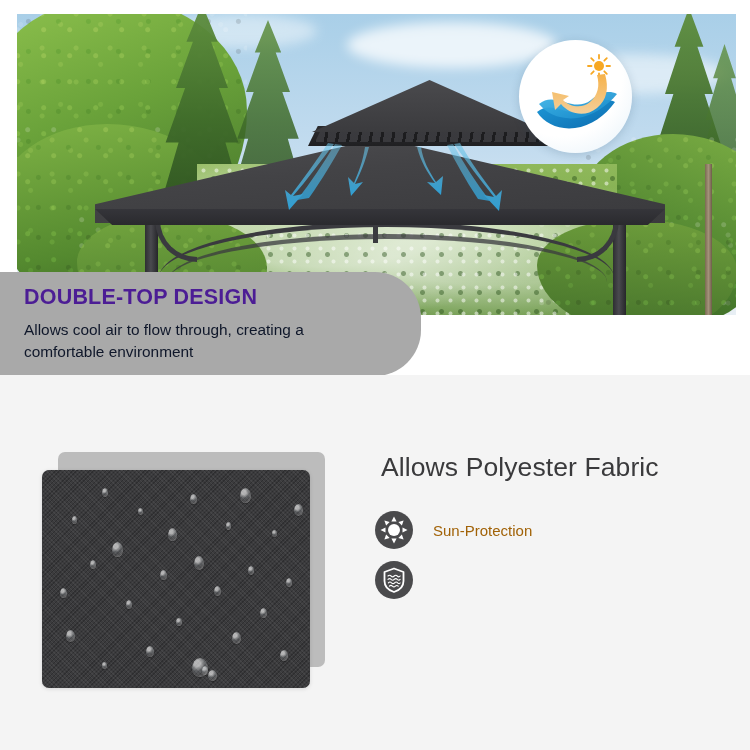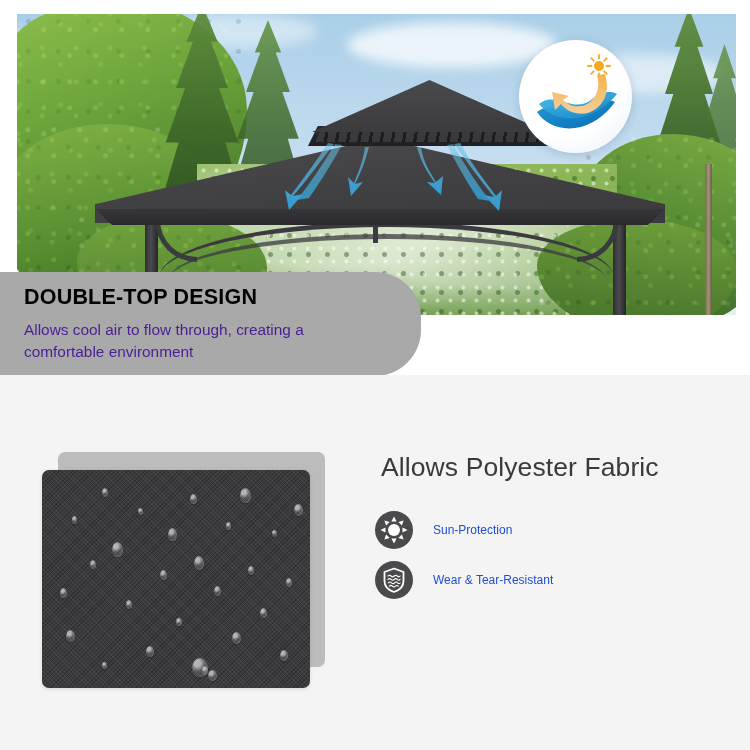--- a/index.html
+++ b/index.html
@@ -141,28 +141,28 @@
     position:absolute;
     left:0; top:272px;
     width:421px; height:104px;
     background:#a9a9a9;
     border-radius:0 46px 46px 0;
     padding:14px 30px 0 24px;
   }
   .callout-title {
     font-size:21.5px;
     font-weight:bold;
-    color:#000000;
+    color:#4c1d95;
     letter-spacing:.2px;
     line-height:1.1;
   }
   .callout-sub {
     margin-top:9px;
     font-size:15.4px;
-    color:#4c1d95;
+    color:#0f172a;
     line-height:1.42;
     max-width:350px;
   }
 
   
   .lower {
     position:absolute;
     left:0; top:375px;
     width:750px; height:375px;
     background:#f4f4f4;
@@ -221,22 +221,22 @@
     width:38px; height:38px;
     border-radius:50%;
     background:#4a4a4c;
     display:flex;
     align-items:center;
     justify-content:center;
     flex:0 0 38px;
   }
   .feat-label {
     margin-left:20px;
-    font-size:12px;
-    color:#1d4ed8;
+    font-size:15px;
+    color:#a16207;
     white-space:nowrap;
   }
 </style>
 </head>
 <body>
 
 <div class="hero">
   <div class="sky"></div>
 
   <div class="cloud" style="left:330px;top:8px;width:210px;height:46px;"></div>
@@ -424,16 +424,15 @@
       <svg viewBox="0 0 38 38" width="38" height="38">
         <path d="M19 7.5 L28.5 11 L28.5 20 C28.5 25.6 24.4 29.3 19 31 C13.6 29.3 9.5 25.6 9.5 20 L9.5 11 Z" fill="none" stroke="#fff" stroke-width="1.8" stroke-linejoin="round"></path>
         <g stroke="#fff" stroke-width="1.15" fill="none" stroke-linecap="round">
           <path d="M13 15 q1.6 -1.6 3.1 0 q1.6 1.6 3.1 0 q1.6 -1.6 3.1 0 q1.6 1.6 2.8 0"></path>
           <path d="M13 18.4 q1.6 -1.6 3.1 0 q1.6 1.6 3.1 0 q1.6 -1.6 3.1 0 q1.6 1.6 2.8 0"></path>
           <path d="M13.4 21.8 q1.6 -1.6 3.1 0 q1.6 1.6 3.1 0 q1.6 -1.6 3.1 0 q1.4 1.4 2.4 0.2"></path>
           <path d="M14.4 25.2 q1.5 -1.5 3 0 q1.5 1.5 3 0 q1.5 -1.5 2.8 0"></path>
         </g>
       </svg>
     </span>
-    <span class="feat-label">Wear &amp; Tear-Resistant</span>
   </div>
 
 </div>
 
 </body></html>

